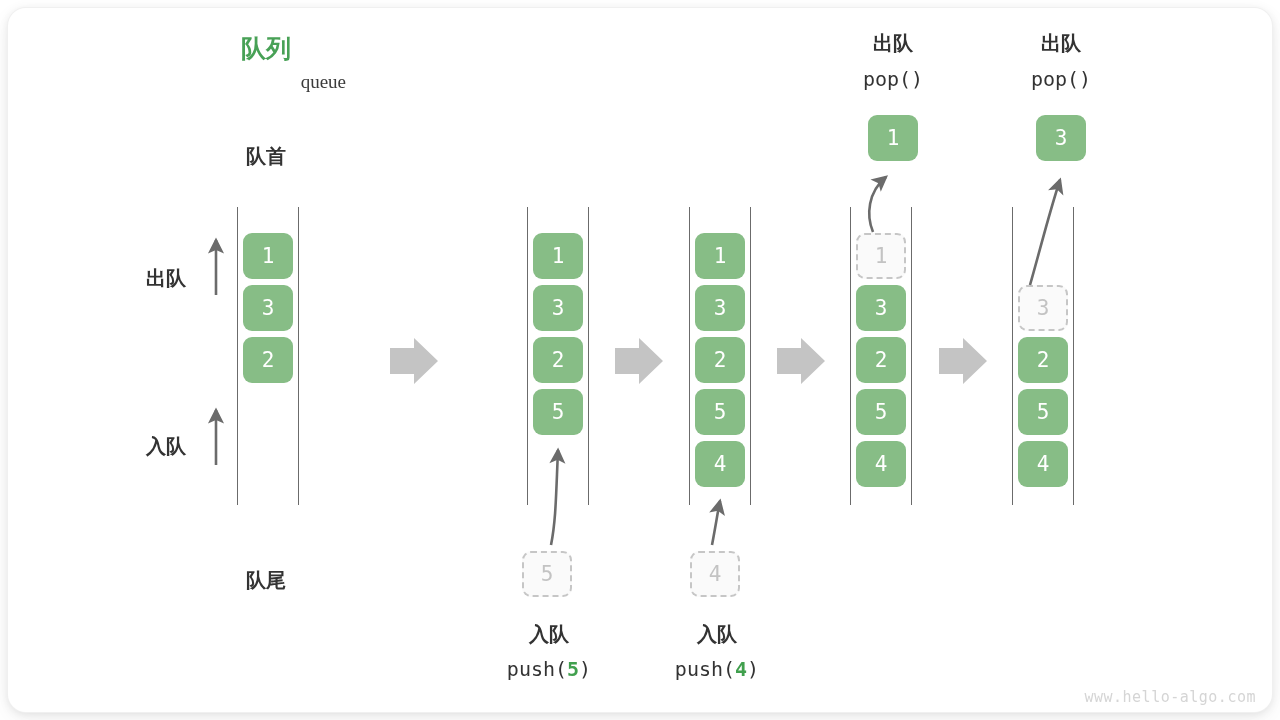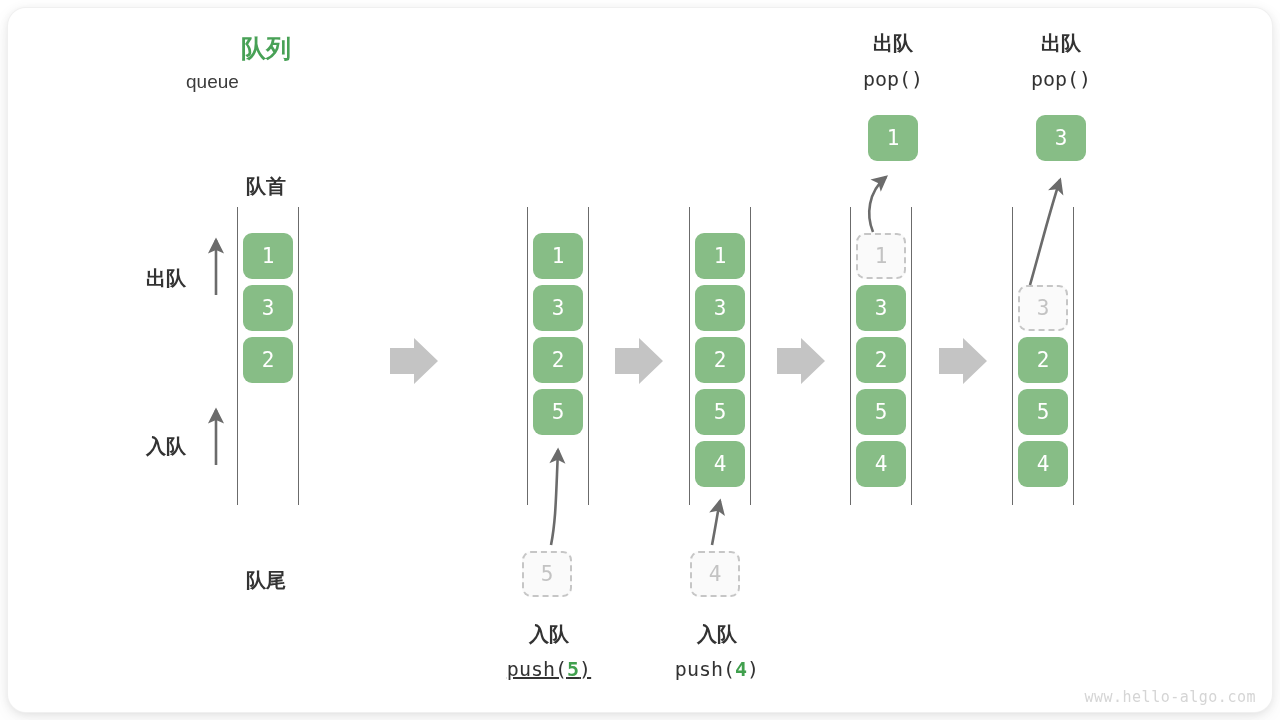--- a/index.html
+++ b/index.html
@@ -19,22 +19,22 @@
   }
   #stage { position: absolute; left: 0; top: 0; width: 1280px; height: 720px; }
 
   
   .t { position: absolute; white-space: pre; color: #3b3b3b; }
   .title-cn {
     font-size: 25px; font-weight: bold; color: #48a156;
     text-align: center;
   }
   .title-en {
-    font-size: 19px; color: #3b3b3b; text-align: left;
-    font-family: Liberation Sans, sans-serif;
+    font-size: 19px; color: #3b3b3b; text-align: right;
+    font-family: Liberation Serif, serif;
   }
   .lbl-cn { font-size: 20px; font-weight: bold; color: #333333; text-align: center; }
   .lbl-mono {
     font-size: 20px; color: #333333; text-align: center;
     font-family: "DejaVu Sans Mono", "Liberation Mono", monospace;
   }
   .lbl-mono .num { color: #41a04e; font-weight: bold; }
   .side-lbl { font-size: 20px; font-weight: bold; color: #333333; }
 
   .watermark {
@@ -84,21 +84,21 @@
 </head>
 <body>
 
 <div id="card"></div>
 
 <div id="stage">
 
   <div class="t title-cn" style="left:186px; top:32px; width:160px;">队列</div>
   <div class="t title-en" style="left:186px; top:71px; width:160px;">queue</div>
 
-  <div class="t lbl-cn" style="left:206px; top:173px; width:120px;">队首</div>
+  <div class="t lbl-cn" style="left:206px; top:143px; width:120px;">队首</div>
   <div class="t lbl-cn" style="left:206px; top:567px; width:120px;">队尾</div>
 
   <div class="t side-lbl" style="left:146px; top:265px;">出队</div>
   <div class="t side-lbl" style="left:146px; top:433px;">入队</div>
 
   <div class="col" style="left:237px; top:207px; width:62px; height:298px;">
     <div class="rail left"></div>
     <div class="rail right"></div>
     <div class="cell filled" style="left:6px; top:26px;">1</div>
     <div class="cell filled" style="left:6px; top:78px;">3</div>
@@ -108,21 +108,21 @@
   <div class="col" style="left:527px; top:207px; width:62px; height:298px;">
     <div class="rail left"></div>
     <div class="rail right"></div>
     <div class="cell filled" style="left:6px; top:26px;">1</div>
     <div class="cell filled" style="left:6px; top:78px;">3</div>
     <div class="cell filled" style="left:6px; top:130px;">2</div>
     <div class="cell filled" style="left:6px; top:182px;">5</div>
   </div>
   <div class="floatcell ghost" style="left:522px; top:551px;">5</div>
   <div class="t lbl-cn" style="left:489px; top:621px; width:120px;">入队</div>
-  <div class="t lbl-mono" style="left:479px; top:657px; width:140px;text-decoration:underline;"><span>push(</span><span class="num">5</span><span>)</span></div>
+  <div class="t lbl-mono" style="left:479px; top:657px; width:140px;"><span>push(</span><span class="num">5</span><span>)</span></div>
 
   <div class="col" style="left:689px; top:207px; width:62px; height:298px;">
     <div class="rail left"></div>
     <div class="rail right"></div>
     <div class="cell filled" style="left:6px; top:26px;">1</div>
     <div class="cell filled" style="left:6px; top:78px;">3</div>
     <div class="cell filled" style="left:6px; top:130px;">2</div>
     <div class="cell filled" style="left:6px; top:182px;">5</div>
     <div class="cell filled" style="left:6px; top:234px;">4</div>
   </div>

